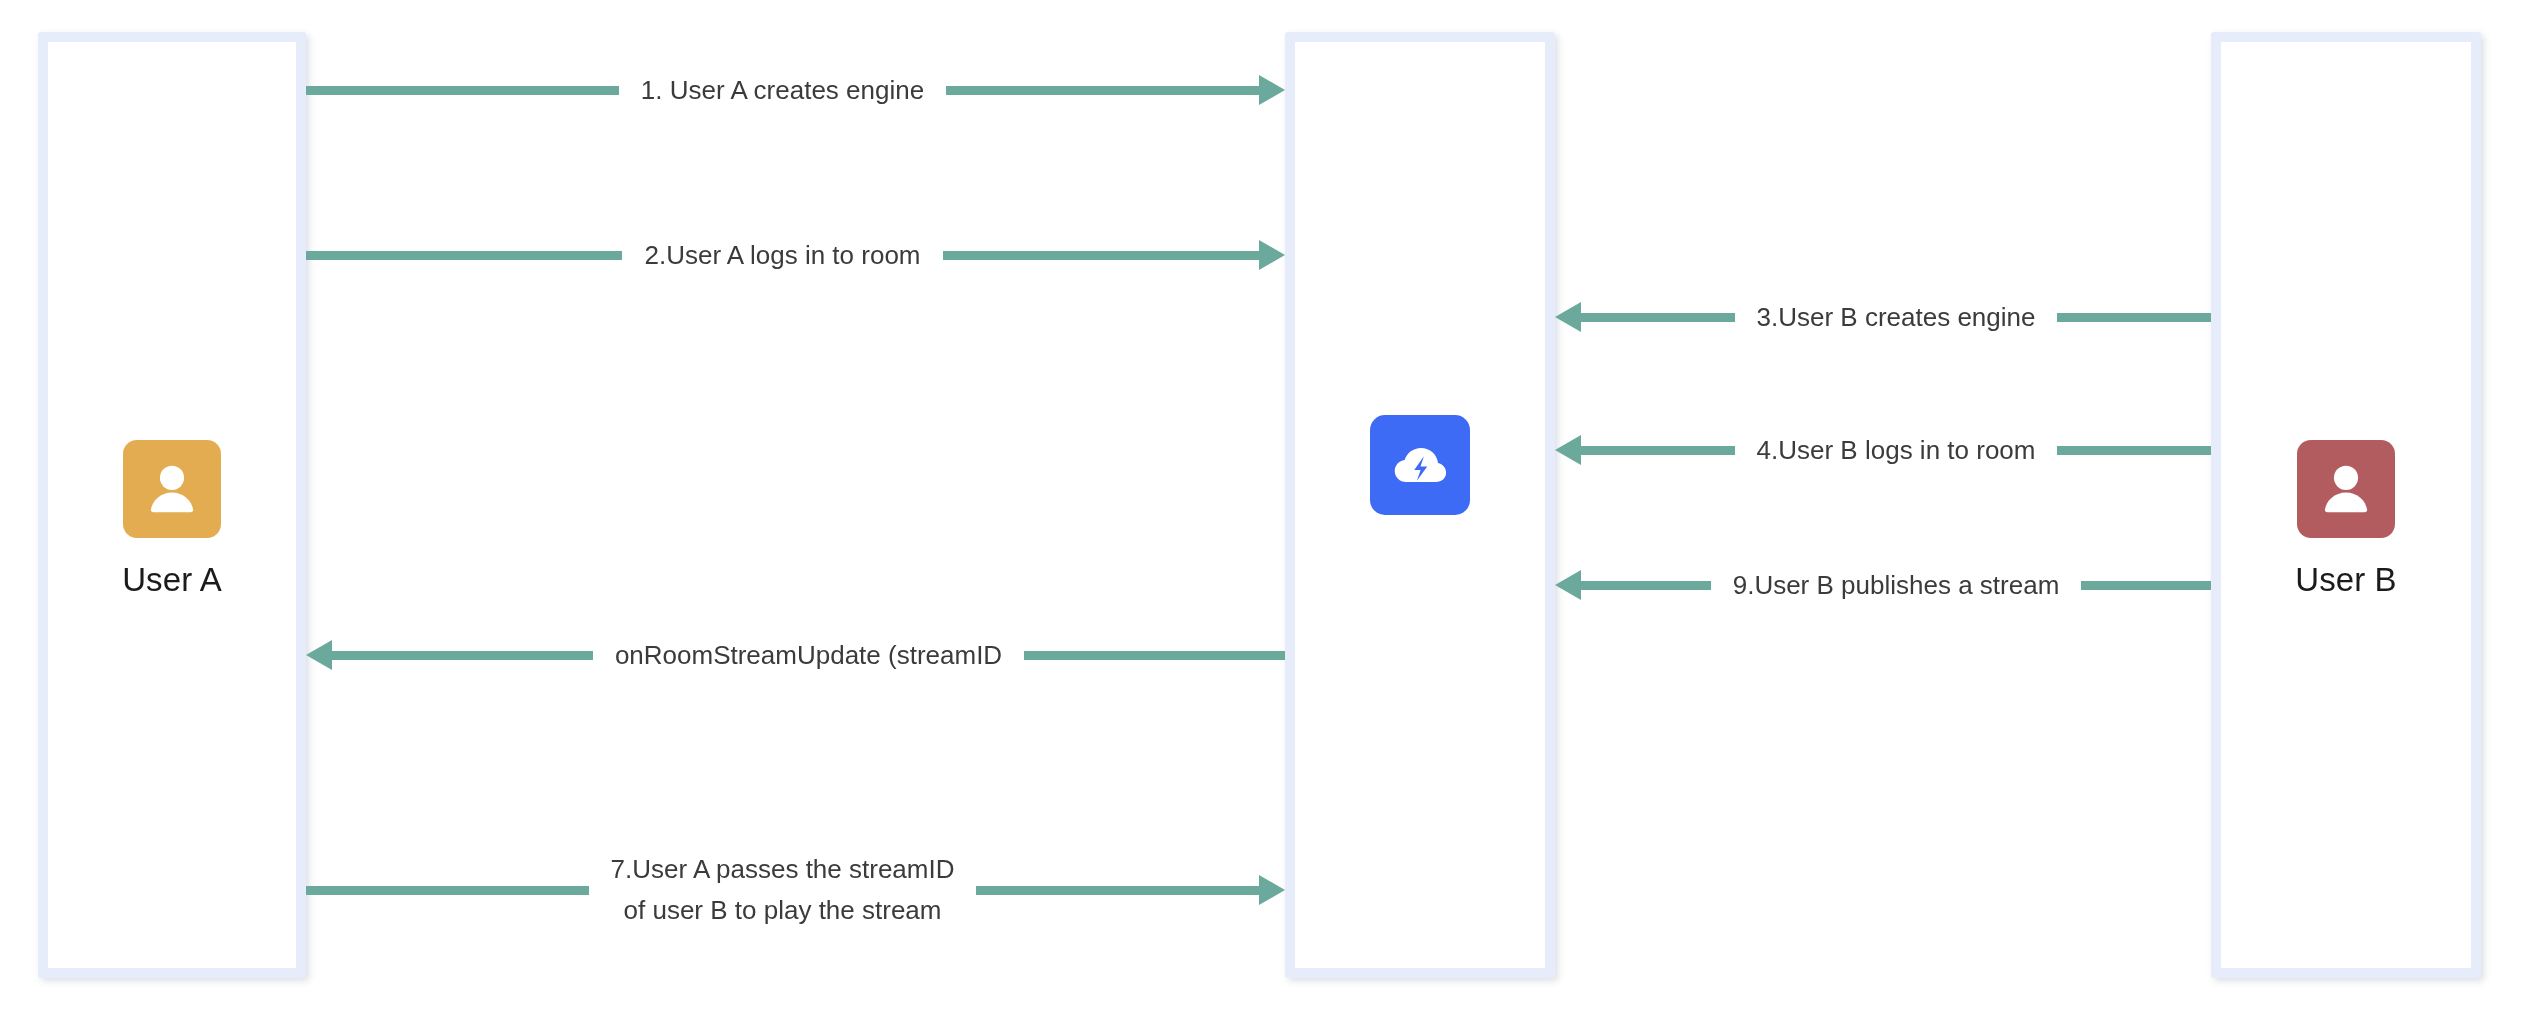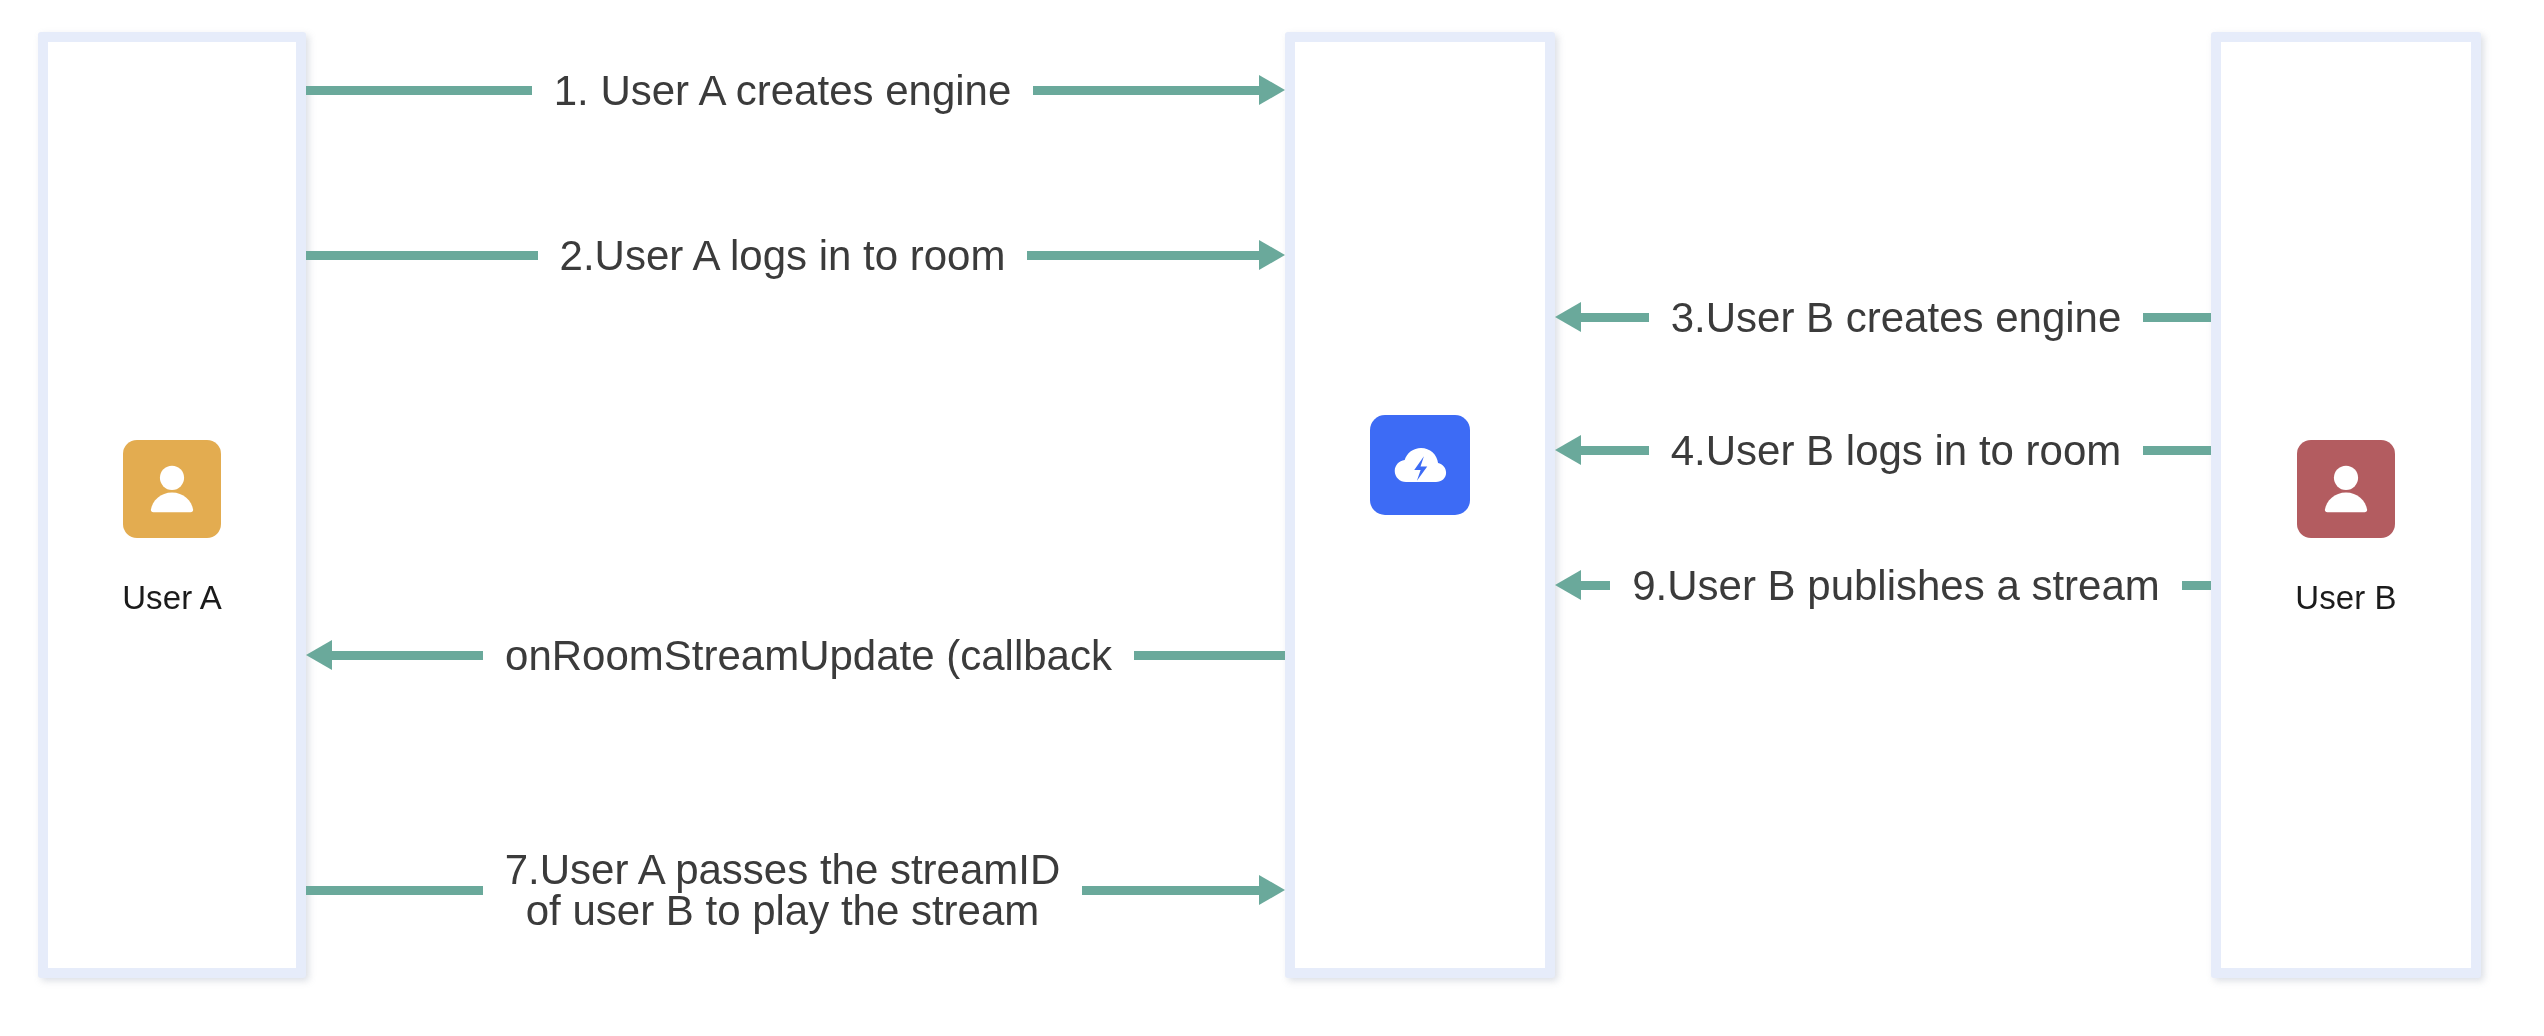--- a/index.html
+++ b/index.html
@@ -61,21 +61,21 @@
     background: #3d6bf5;
     width: 100px;
     height: 100px;
     border-radius: 15px;
   }
 
   .avatar-glyph { width: 62px; height: 62px; display: block; }
   .sdk-glyph    { width: 66px; height: 66px; display: block; }
 
   .actor-caption {
-    margin-top: 38px;
+    margin-top: 20px;
     font-size: 33px;
     line-height: 43px;
     color: #1b1b1b;
     text-align: center;
     letter-spacing: 0.1px;
   }
   .actor-caption.multiline { margin-top: 16px; }
 
   
   .message {
@@ -85,21 +85,21 @@
     height: 0;
   }
   .msg-line {
     height: 9px;
     background: #6aa99b;
     flex: 0 0 auto;
   }
   .msg-line.grow { flex: 1 1 auto; }
 
   .msg-label {
-    font-size: 42px;
+    font-size: 26px;
     line-height: 41px;
     color: #3b3b3b;
     text-align: center;
     white-space: nowrap;
     padding: 0 22px;
     flex: 0 0 auto;
   }
   .msg-label .lbl-line { display: block; }
 
   
@@ -213,21 +213,21 @@
     <div class="msg-label">
       <span class="lbl-line">9.User B publishes a stream</span>
     </div>
     <div class="msg-line grow"></div>
   </div>
 
   <div class="message msg-6">
     <div class="head-left"></div>
     <div class="msg-line grow"></div>
     <div class="msg-label">
-      <span class="lbl-line">onRoomStreamUpdate (callback</span>
+      <span class="lbl-line">onRoomStreamUpdate (streamID</span>
     </div>
     <div class="msg-line grow"></div>
   </div>
 
   <div class="message msg-7">
     <div class="msg-line grow"></div>
     <div class="msg-label">
       <span class="lbl-line">7.User A passes the streamID</span>
       <span class="lbl-line">of user B to play the stream</span>
     </div>

